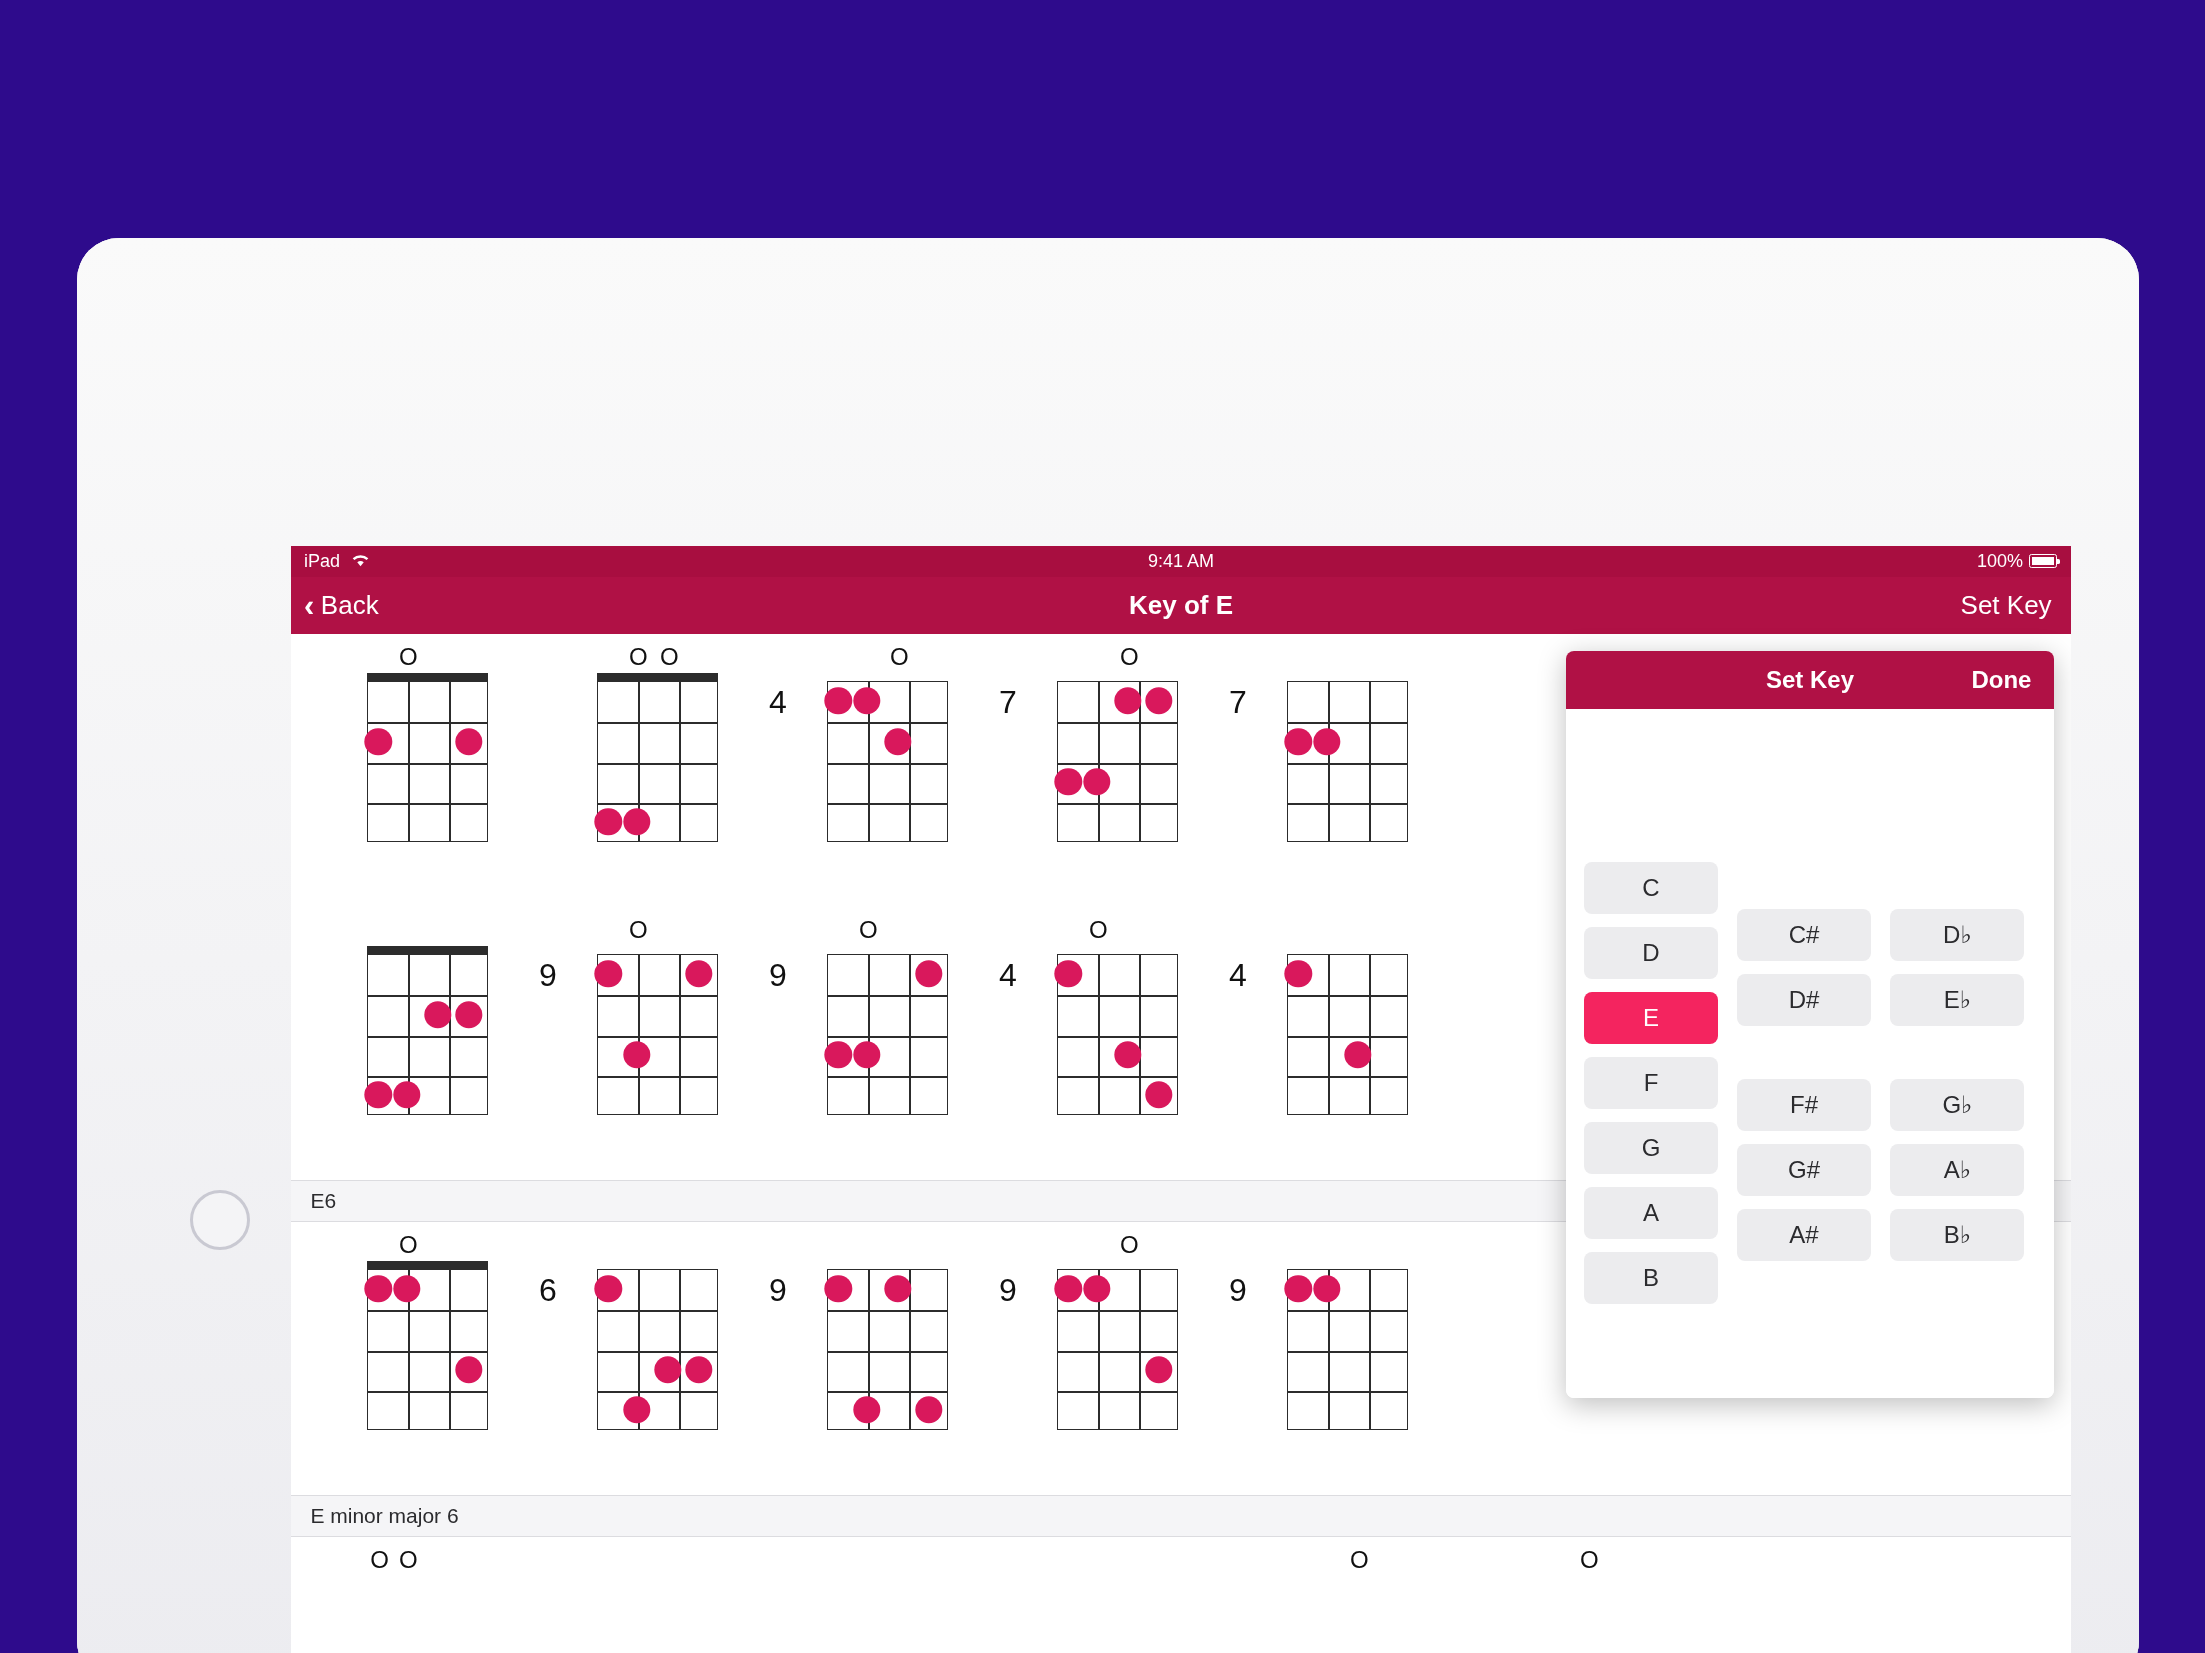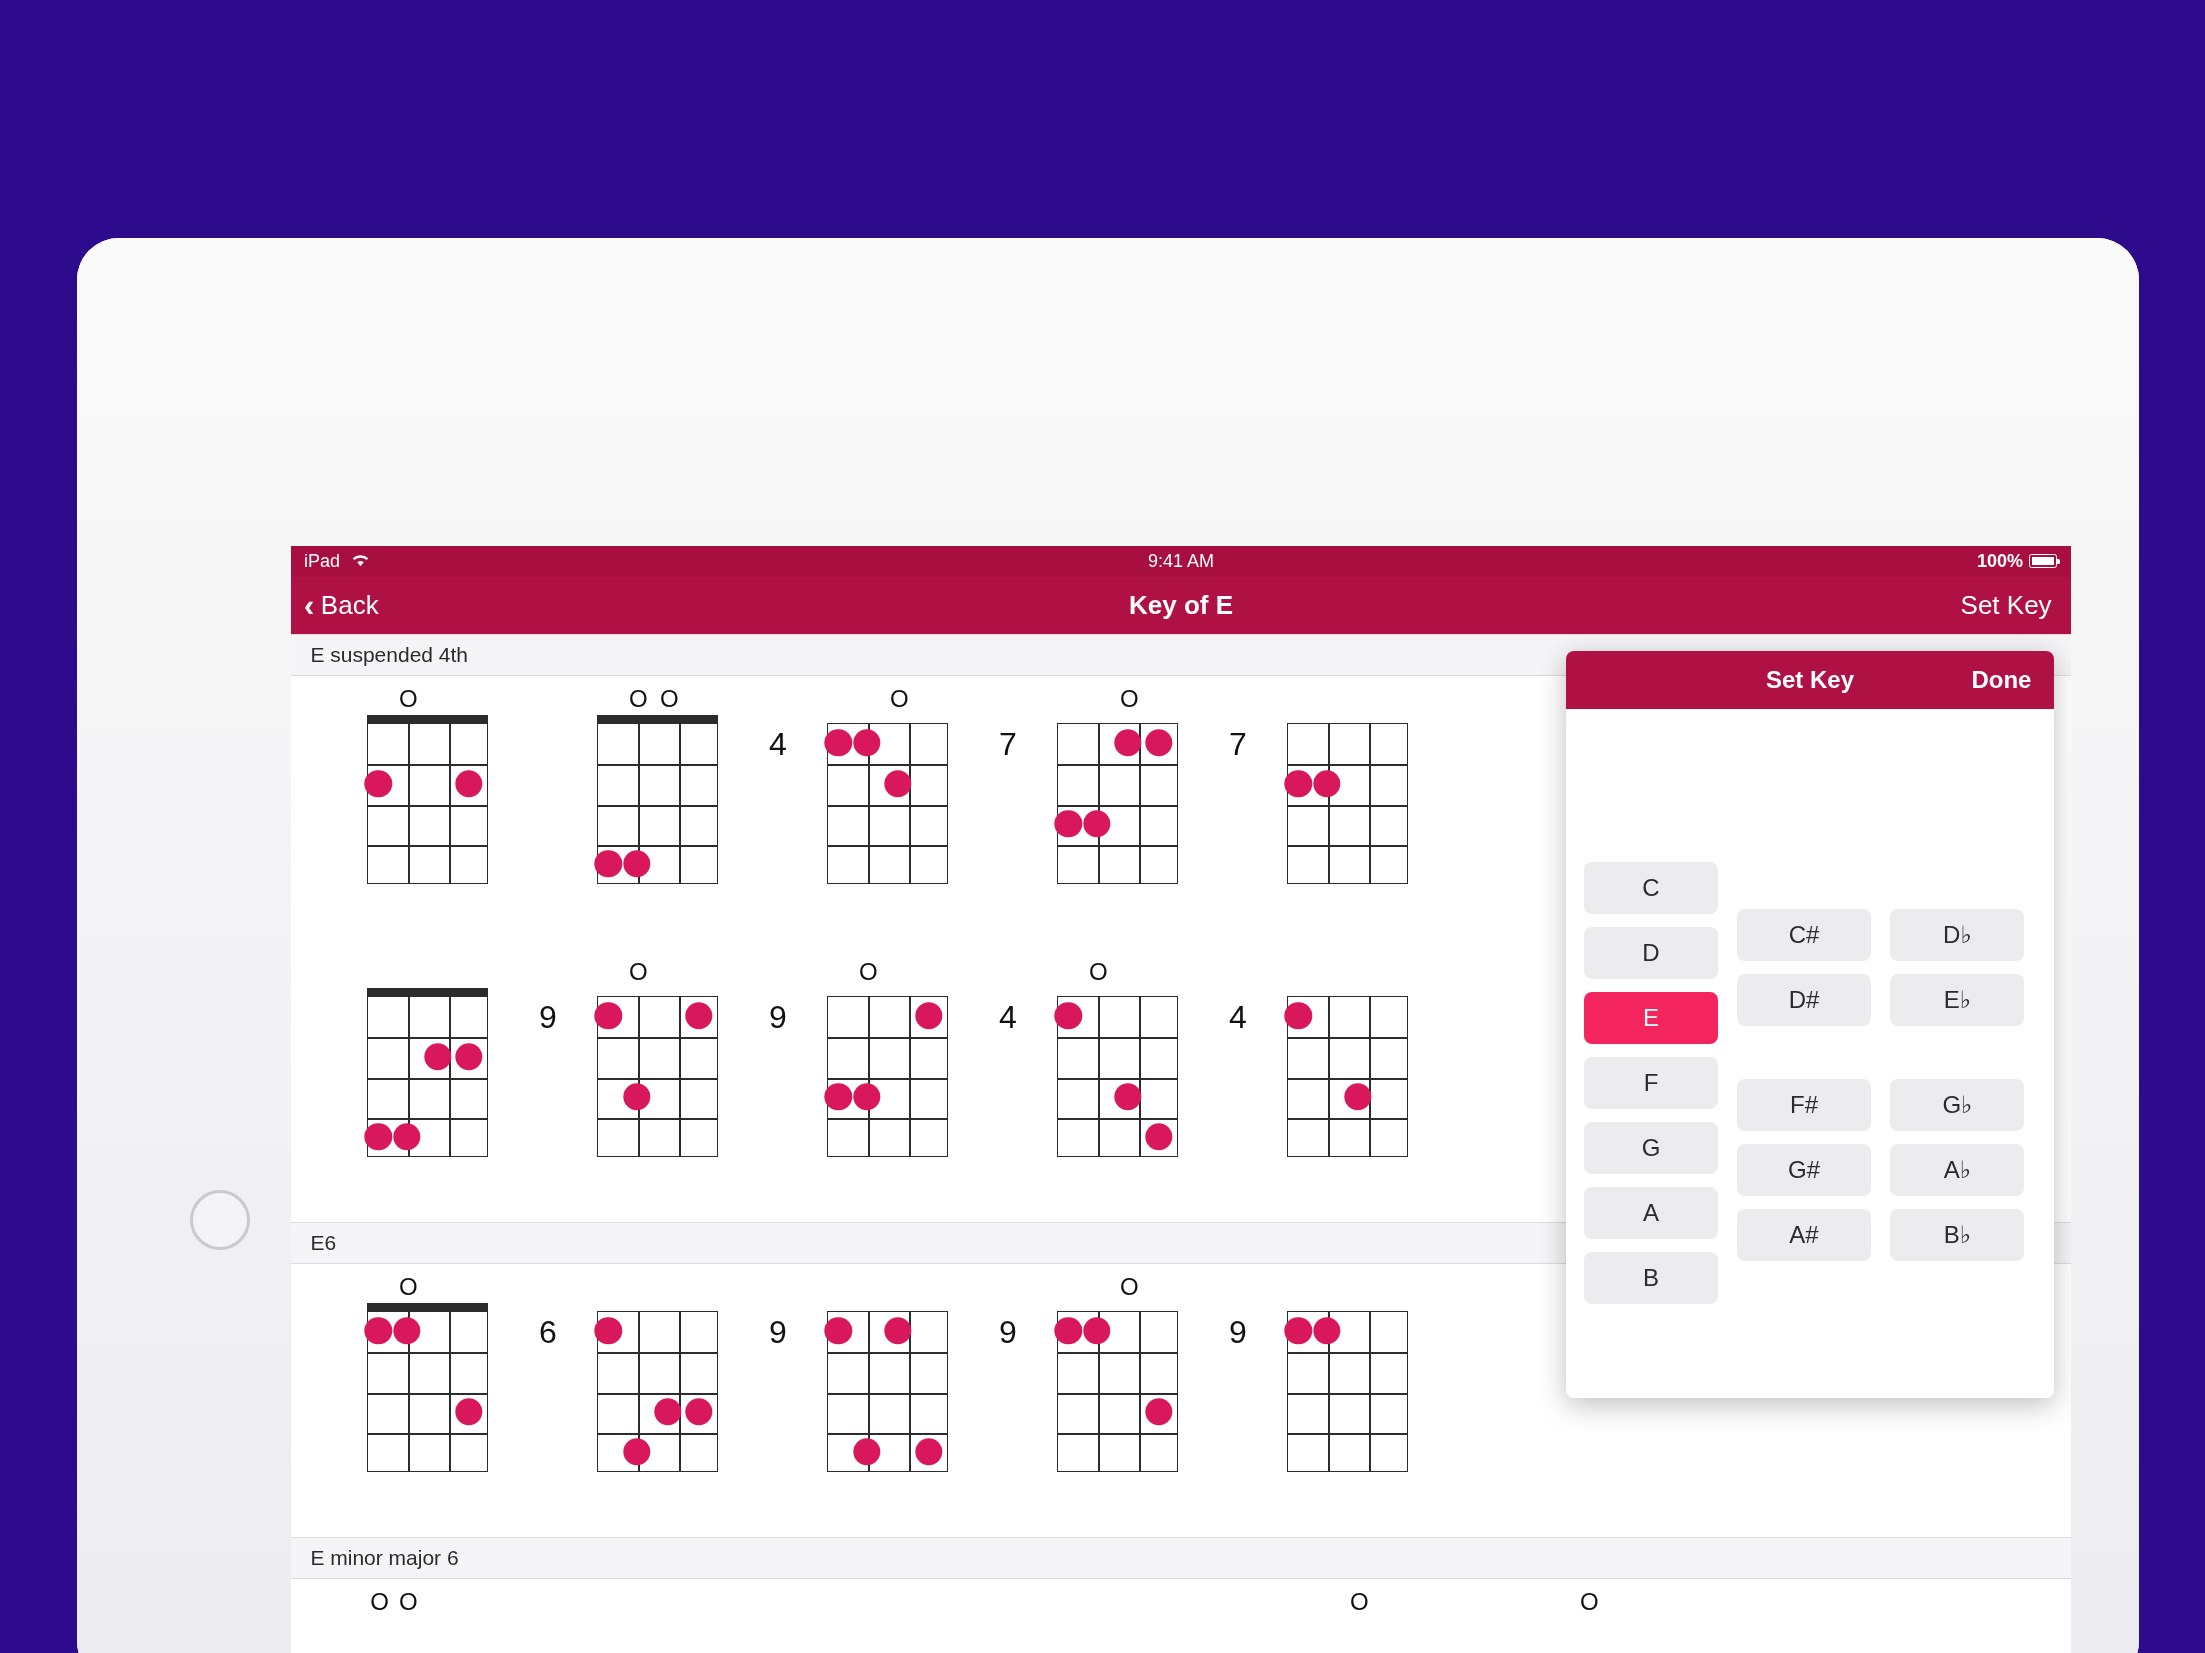--- a/index.html
+++ b/index.html
@@ -64,21 +64,21 @@
   .statusbar {
     position: relative;
     height: 31px;
     background: #a80e40;
     color: #ffffff;
     font-size: 18px;
     line-height: 31px;
   }
   .statusbar .sb-left { position: absolute; left: 13px; top: 0; }
   .statusbar .sb-center { position: absolute; left: 0; width: 100%; text-align: center; }
-  .statusbar .sb-right { position: absolute; right: 48px; top: 0; font-weight: bold; }
+  .statusbar .sb-right { position: absolute; right: 48px; top: 0; }
   .battery {
     position: absolute; right: 14.5px; top: 8px;
     width: 27.4px; height: 13.7px;
     border: 1.6px solid #fff; border-radius: 2.4px;
   }
   .battery:after {
     content: ""; position: absolute; right: -4px; top: 4px;
     width: 2.4px; height: 4.8px; background: #fff; border-radius: 0 1.6px 1.6px 0;
   }
   .battery i { position: absolute; left: 1.6px; top: 1.6px; right: 1.6px; bottom: 1.6px; background: #fff; display: block; }
@@ -234,21 +234,20 @@
         <div class="nav-back">
           <span class="chev-left">‹</span>
           <span>Back</span>
         </div>
         <div class="nav-title">Key of E</div>
         <div class="nav-setkey">Set Key</div>
       </div>
 
       <div class="content">
         <div id="sections-root">
-            <div class="section-header">E suspended 4th</div>
             <div class="row">
               <div class="chords">
                 <div class="chord">
                   <div class="openmarks">
                     <span style="left: 32px;">O</span>
                   </div>
                   <div class="grid">
                     <div class="nut"></div>
                     <div class="cell-wrap">
                       <div class="vline" style="left: 40px;"></div>

